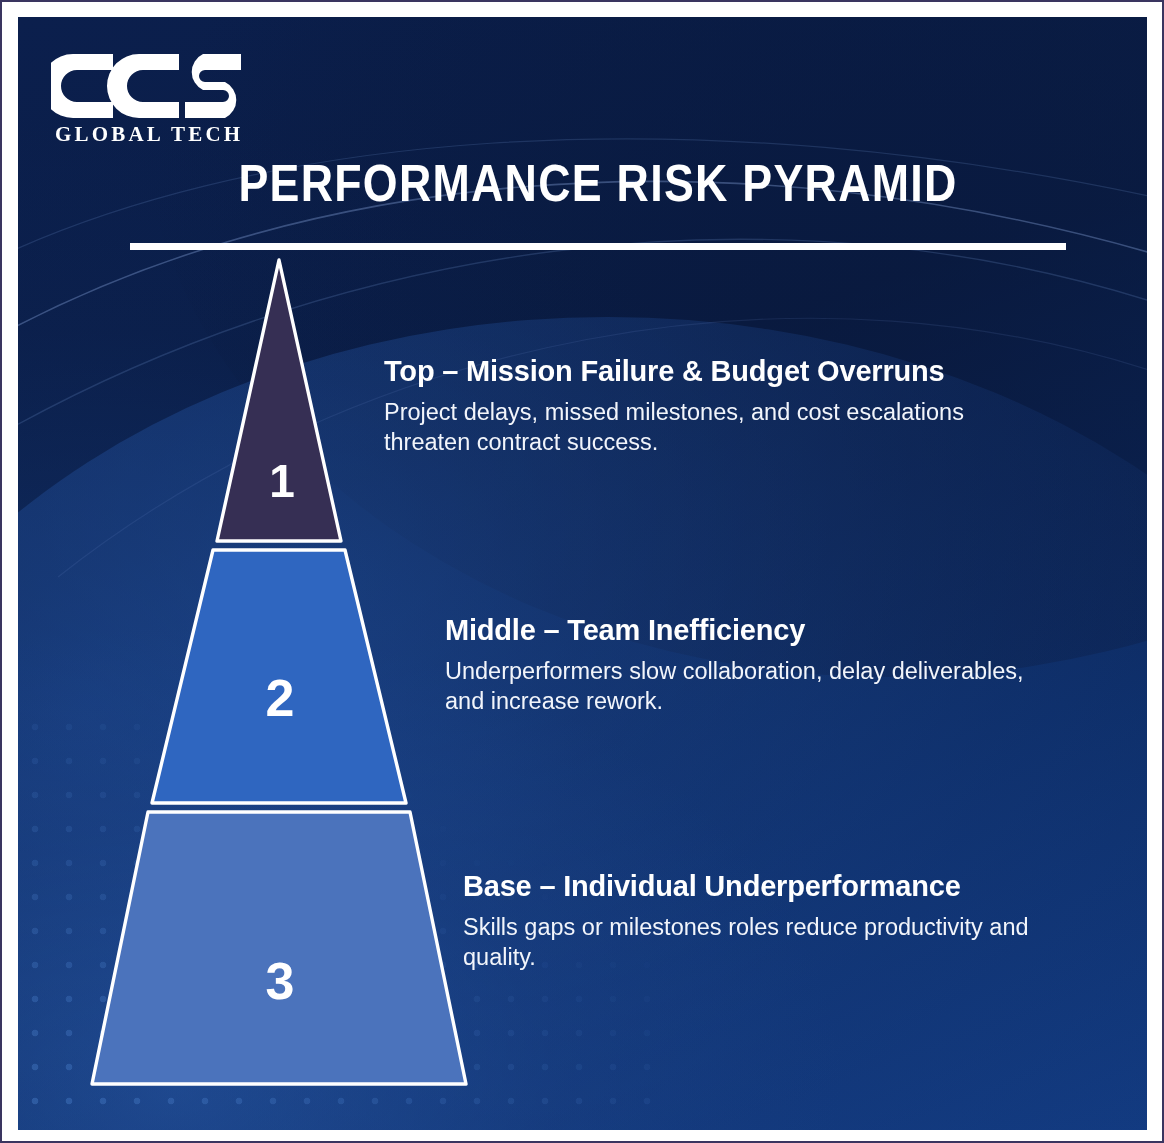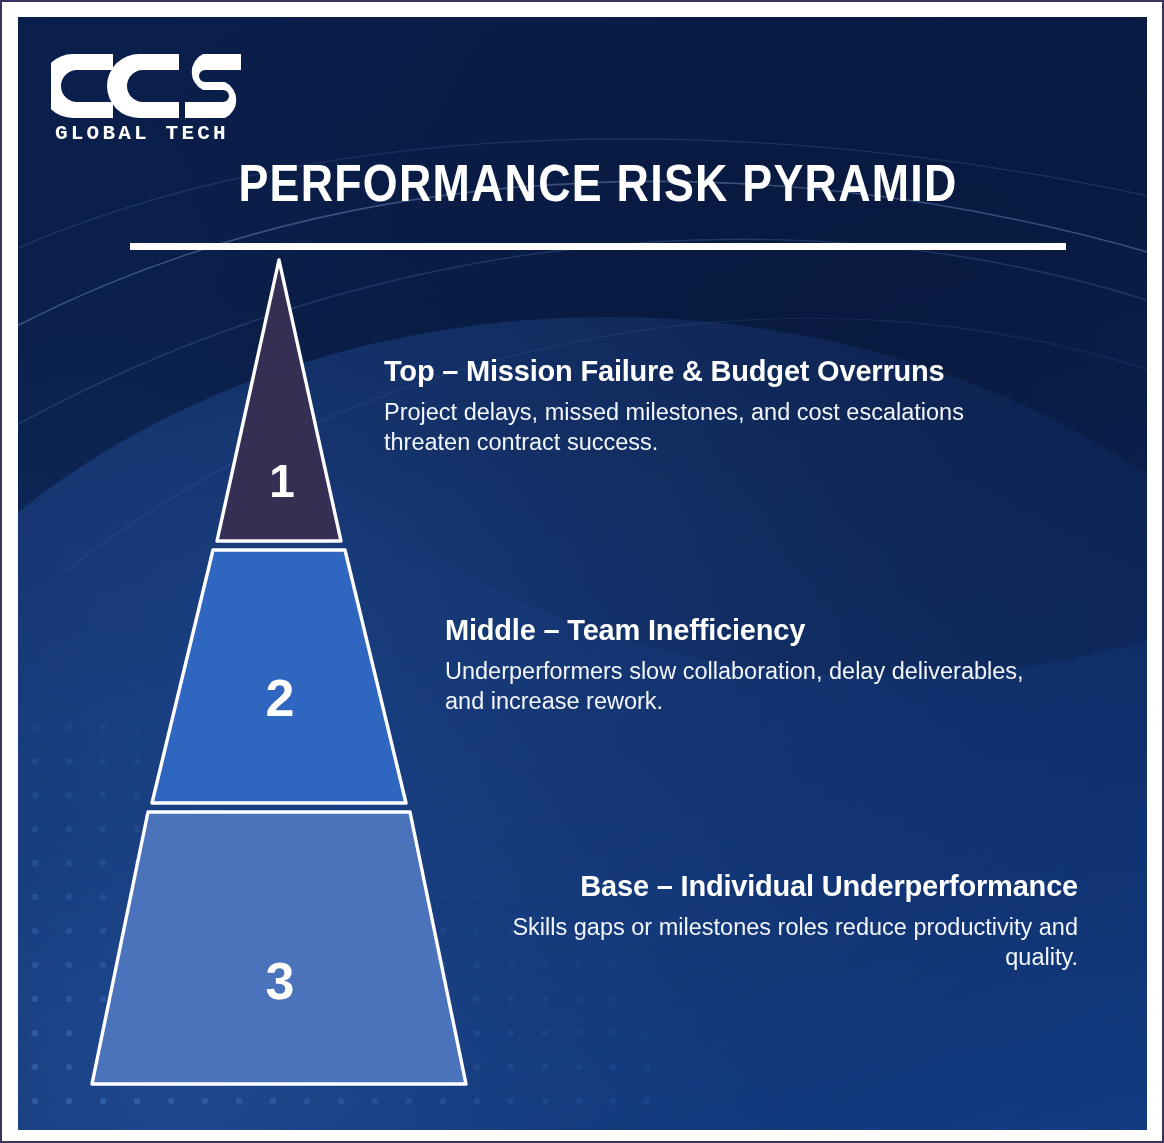--- a/index.html
+++ b/index.html
@@ -108,21 +108,21 @@
   .logo-mark { display:block; }
   .logo-sub {
     position: absolute;
     left: 4px;
     top: 72px;
     color: #ffffff;
     font-size: 21px;
     font-weight: 700;
     letter-spacing: 3.2px;
     white-space: nowrap;
-    font-family: Liberation Mono, monospace;
+    font-family: Liberation Serif, serif;
   }
 
   
   .title {
     position: absolute;
     left: 112px;
     top: 136px;
     width: 936px;
     text-align: center;
     color: #ffffff;
@@ -169,21 +169,21 @@
     font-size: 23.5px;
     font-weight: 400;
     line-height: 1.28;
     margin: 0;
     color: #f2f5fb;
     font-family: "Liberation Sans", sans-serif;
   }
 
   #text-1 { left: 366px; top: 338px; width: 660px; }
   #text-2 { left: 427px; top: 597px; width: 600px; }
-  #text-3 { left: 445px; top: 853px; width: 615px; text-align: right; }
+  #text-3 { left: 445px; top: 853px; width: 615px; }
 </style>
 </head>
 <body>
 
 <div class="frame">
   <div class="canvas">
 
     <div class="arc-glow2"></div>
     <div class="arc-glow"></div>
 

